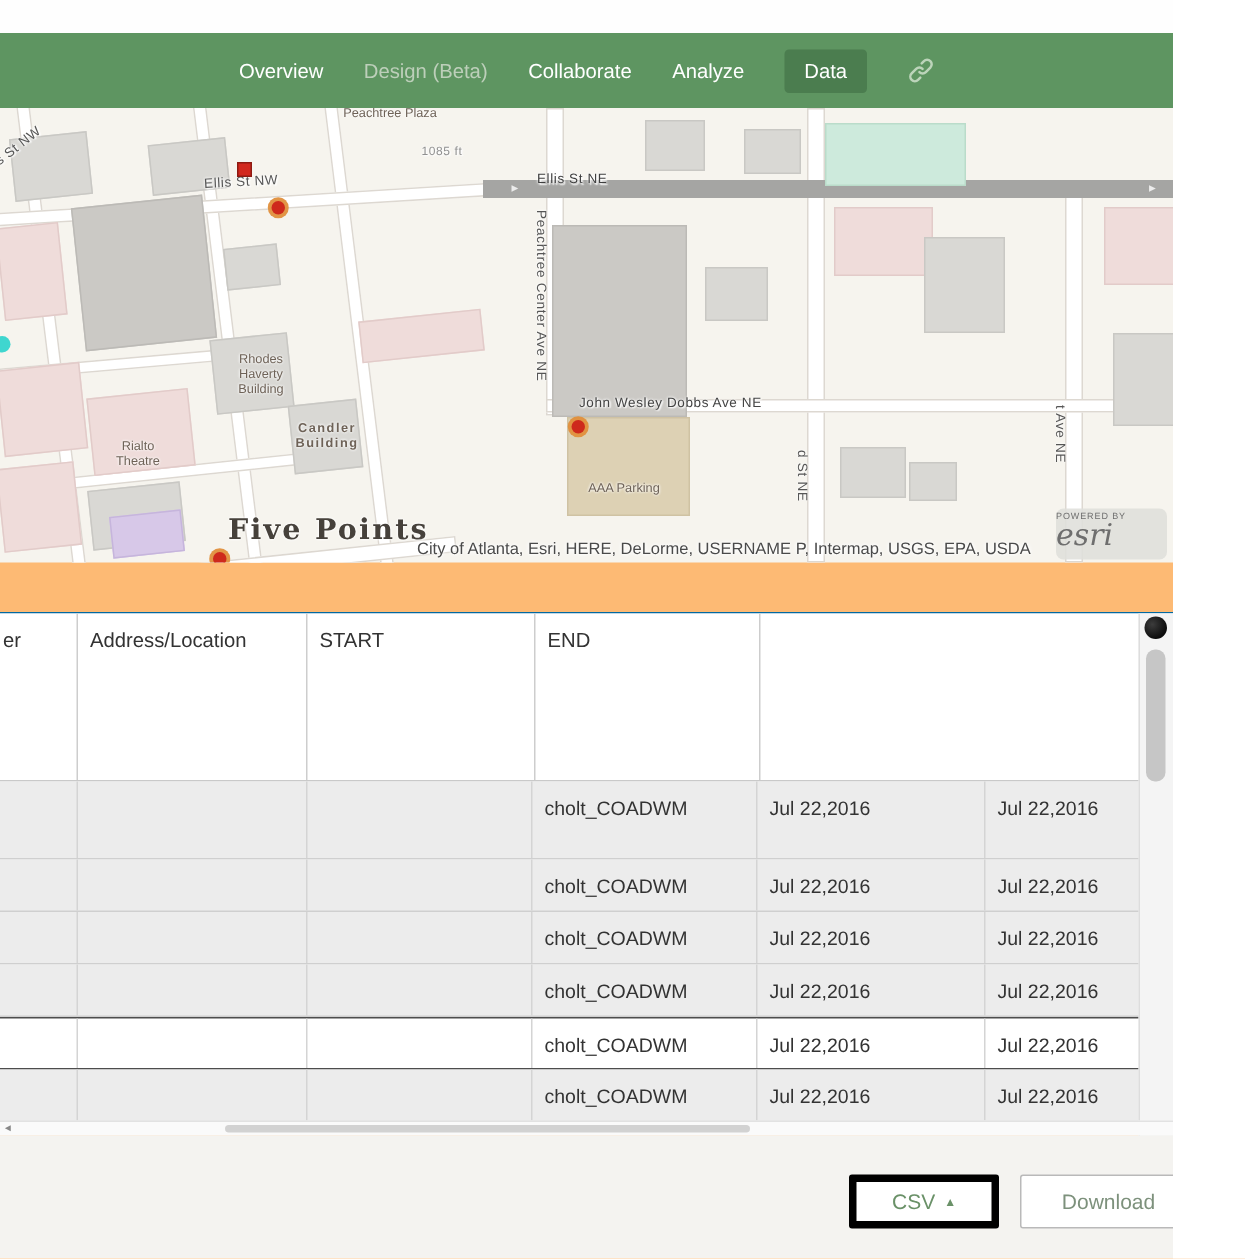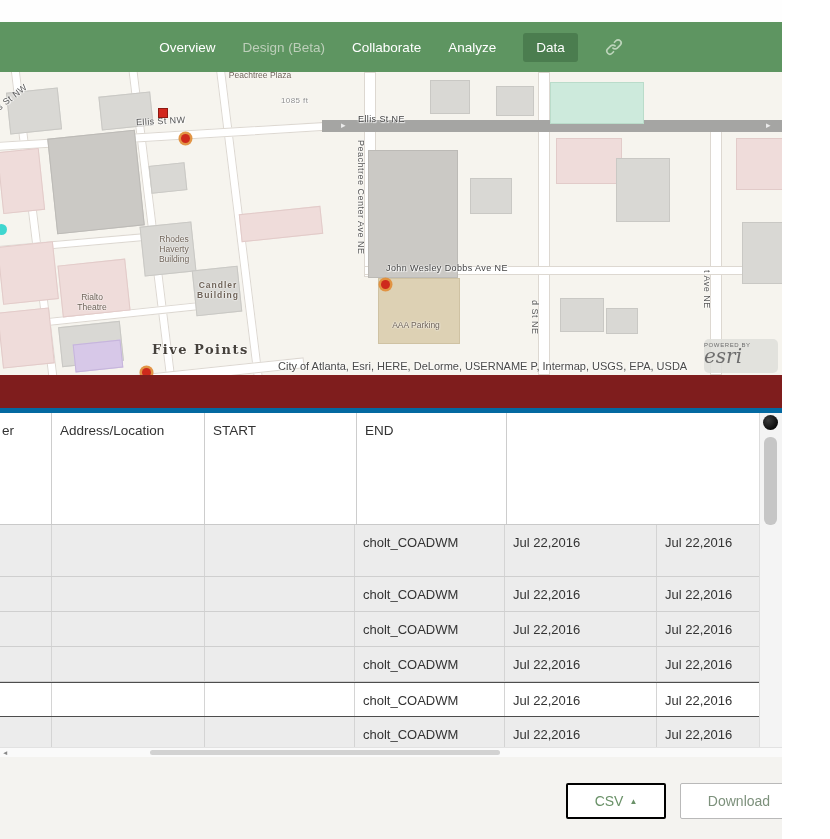--- a/index.html
+++ b/index.html
@@ -1,18 +1,18 @@
 <!DOCTYPE html>
 <html><head>
 <meta charset="utf-8">
 <style>
   * { margin:0; padding:0; box-sizing:border-box; }
   html,body { background:#fff; }
   body { width:830px; height:839px; font-family:"Liberation Sans",sans-serif; }
-  .app { position:relative; width:782px; height:839px; background:#7f1d1d; overflow:hidden; }
+  .app { position:relative; width:782px; height:839px; background:#fdba74; overflow:hidden; }
 
   
   .topstrip { position:absolute; left:0; top:0; width:100%; height:22px; background:#fefefe; }
   .navbar { position:absolute; left:0; top:22px; width:100%; height:50px; background:#5e9561; }
   .nav-tabs { height:100%; display:flex; align-items:center; justify-content:center; gap:27px; }
   .nav-tab { color:#fff; font-size:13.5px; cursor:pointer; text-decoration:none; white-space:nowrap; }
   .nav-tab.disabled { color:#bdcfba; }
   .nav-tab.active { background:#4b7d4f; padding:7px 13px; border-radius:3px; }
   .nav-link-icon { display:flex; align-items:center; cursor:pointer; }
 
@@ -27,41 +27,41 @@
   .b-teal  { background:#cdeadc; border:1px solid #badcca; }
   .b-purple{ background:#d7c8e8; border:1px solid #c6b5dc; }
   .b-tan   { background:#ddd1b4; border:1px solid #cfc2a3; }
   .rot { transform:rotate(-6deg); }
   .mlabel { position:absolute; font-size:9px; color:#565656; letter-spacing:.4px; white-space:nowrap;
             text-shadow:0 0 2px #fff,0 0 2px #fff,1px 1px 1px #fff; z-index:5; }
   .mplace { position:absolute; font-size:8.5px; color:#6e6257; text-align:center; line-height:1.2;
             text-shadow:0 0 2px #fff,0 0 2px #fff; z-index:5; }
   .vlabel { position:absolute; transform:rotate(90deg); transform-origin:left top; font-size:9px;
             color:#565656; letter-spacing:.5px; white-space:nowrap; text-shadow:0 0 2px #fff,0 0 2px #fff; z-index:5; }
-  .five-points { position:absolute; font-family:"DejaVu Serif",serif; font-weight:bold; font-size:13px;
+  .five-points { position:absolute; font-family:"DejaVu Serif",serif; font-weight:bold; font-size:19px;
             color:#46413b; letter-spacing:1.5px; text-shadow:0 0 2px #fff,0 0 2px #fff; z-index:6; }
   .marker-dot { position:absolute; width:9px; height:9px; border-radius:50%; background:#ce291c;
             box-shadow:0 0 0 2.5px rgba(224,143,60,.95); z-index:8; cursor:pointer; }
   .marker-cyan { position:absolute; width:11px; height:11px; border-radius:50%; background:#3fd6cf; z-index:8; cursor:pointer; }
   .marker-square { position:absolute; width:10px; height:10px; background:#d2281e; border:1px solid #8e1a12; z-index:8; cursor:pointer; }
   .road-arrow { position:absolute; font-size:9px; color:#ececec; z-index:4; }
   .attribution { position:absolute; left:278px; bottom:3px; font-size:11px; color:#4a4a4a;
             text-shadow:0 0 2px #fff,0 0 3px #fff,0 0 4px #fff; z-index:9; }
   .esri-logo { position:absolute; right:4px; bottom:2px; width:74px; height:34px; background:rgba(223,223,219,.88);
             border-radius:5px; color:#6e6e6e; z-index:10; cursor:pointer; }
   .esri-powered { font-size:6px; letter-spacing:.6px; margin-top:3px; }
   .esri-brand { font-family:"DejaVu Serif",serif; font-style:italic; font-size:20px; line-height:.85; }
 
   
   .options-bar { position:absolute; left:0; top:375px; width:100%; height:33px; background:#fff; }
   .options { position:absolute; right:18px; top:7px; font-size:13px; color:#333; cursor:pointer; }
   .options .caret { font-size:10px; color:#333; margin-left:3px; }
 
   
-  .tablewrap { position:absolute; left:0; top:408px; width:100%; height:349px; background:#fff; border-top:5px solid #0369a1; }
+  .tablewrap { position:absolute; left:0; top:408px; width:100%; height:349px; background:#fff; border-top:1px solid #0369a1; }
   .thead { position:absolute; left:0; top:0; width:807px; height:112px; display:flex; background:#fff; border-bottom:1px solid #c9c9c9; }
   .th { border-right:1px solid #cdcdcd; padding:10px 0 0 8px; font-size:13.5px; color:#333; overflow:hidden; white-space:nowrap; cursor:pointer; }
   .rows { position:absolute; left:0; top:112px; width:807px; }
   .trow { display:flex; height:35px; background:#ececec; border-bottom:1px solid #cfcfcf; cursor:pointer; }
   .trow.first { height:52px; }
   .trow.selected { background:#fff; border-top:1px solid #4d4d4d; border-bottom:1px solid #4d4d4d; }
   .td { border-right:1px solid #d4d4d4; padding:10px 0 0 8px; font-size:13px; color:#333; overflow:hidden; white-space:nowrap; }
   .col-0 { width:52px; padding-left:2px; }
   .col-1 { width:153px; }
   .col-2 { width:150px; }
@@ -77,21 +77,21 @@
   .vscroll-down { position:absolute; bottom:2px; left:0; width:100%; text-align:center; font-size:8px; color:#555; cursor:pointer; }
   .hscroll { position:absolute; left:0; bottom:0; width:807px; height:10px; background:#fafafa; border-top:1px solid #e2e2e2; }
   .hthumb { position:absolute; left:150px; top:2px; width:350px; height:5px; background:#d2d2d2; border-radius:3px; cursor:pointer; }
   .harrow { position:absolute; top:1px; font-size:6.5px; color:#888; cursor:pointer; }
   .harrow.left { left:2px; } .harrow.right { right:3px; }
 
   
   .footer { position:absolute; left:0; top:757px; width:100%; height:82px; background:#f4f3f0; }
   .btn { position:absolute; top:26px; height:36px; background:#fff; font-size:14px; cursor:pointer;
          display:inline-flex; align-items:center; justify-content:center; border-radius:2px; font-family:"Liberation Sans",sans-serif; }
-  .btn-csv { left:566px; width:100px; border:2px solid #000000; color:#6a9168; gap:6px; }
+  .btn-csv { left:566px; width:100px; border:5px solid #000000; color:#6a9168; gap:6px; }
   .btn-csv .c { font-size:8px; }
   .btn-download { left:680px; width:118px; border:1px solid #b9b9b9; color:#7d917c; }
 </style>
 </head>
 <body>
 
 <div class="app">
 
   <div class="topstrip"></div>
 

